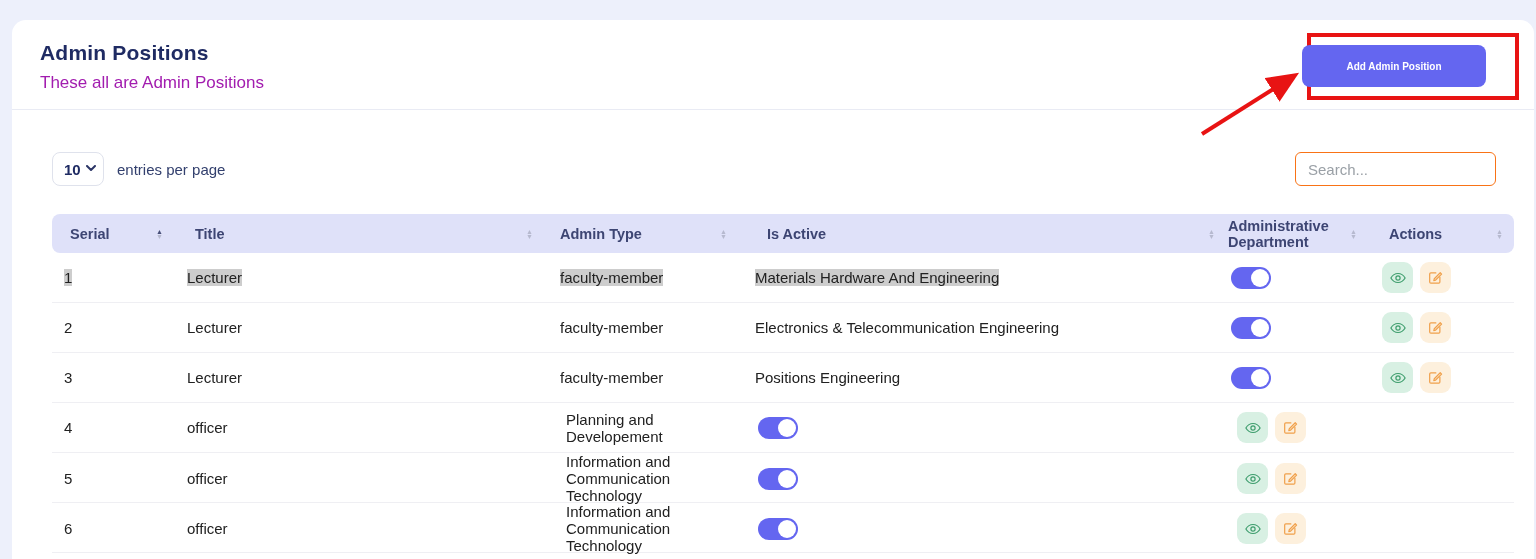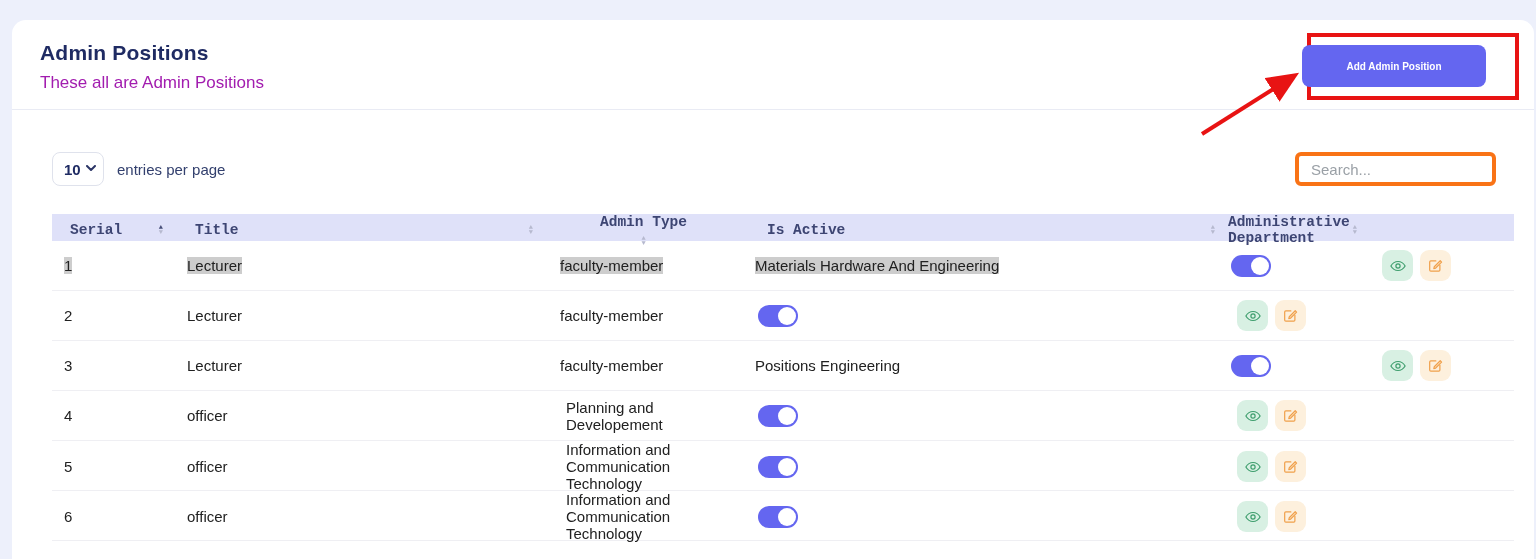--- a/index.html
+++ b/index.html
@@ -38,36 +38,36 @@
   .select-wrap { position:relative; }
   .entries-select {
     width:52px; height:34px; appearance:none; -webkit-appearance:none;
     border:1px solid #dfe2ec; border-radius:8px; background:#fff;
     font-family:inherit; font-size:15px; font-weight:600; color:#1f2b63;
     padding:0 18px 0 11px; cursor:pointer;
   }
   .select-chevron { position:absolute; right:8px; top:13px; pointer-events:none; }
   .entries-label { font-size:15px; color:#33406e; }
   .search-input {
-    width:201px; height:34px; border:4px solid #f97316; border-radius:6px;
+    width:201px; height:34px; border:1px solid #f97316; border-radius:6px;
     font-family:inherit; font-size:15px; color:#33406e; padding:0 12px; background:#fff;
   }
   .search-input::placeholder { color:#9aa0a6; }
 
   
   .table { margin:28px 0 0 40px; width:1462px; }
   .thead {
     display:grid; grid-template-columns:135px 373px 189px 473px 145px 147px;
-    background:#dfe1f9; border-radius:0; height:27px;font-family:Liberation Mono, monospace;
+    background:#dfe1f9; border-radius:8px; height:39px;
   }
   .th { display:flex; align-items:center; justify-content:space-between; cursor:pointer; }
   .th-label { font-size:14.5px; font-weight:700; color:#3d4573; }
   .th.c0 { padding-left:18px; padding-right:24px; }
   .th.c1 { padding-left:0;    padding-right:27px;margin-left:8px; }
-  .th.c2 { padding-left:0;    padding-right:22px;flex-direction:column; }
+  .th.c2 { padding-left:0;    padding-right:22px; }
   .th.c3 { padding-left:6px;  padding-right:10px; }
   .th.c4 { padding-left:18px; padding-right:7px; }
   .th.c5 { padding-left:22px; padding-right:11px; }
   .sort { display:flex; flex-direction:column; align-items:center; line-height:5px; }
   .arr { font-size:7px; color:#b6b9cf; }
   .arr.active { color:#474e78; }
 
   .tr {
     display:grid; grid-template-columns:135px 373px 189px 473px 145px 147px;
     align-items:center; height:50px; border-bottom:1px solid #efeff3; background:#fff;
@@ -152,20 +152,27 @@
               <span class="arr arr-dn">▼</span>
             </span>
         </div>
         <div class="th c3">
           <span class="th-label">Administrative Department</span>
           <span class="sort">
               <span class="arr arr-up">▲</span>
               <span class="arr arr-dn">▼</span>
             </span>
         </div>
+        <div class="th c5">
+          <span class="th-label">Actions</span>
+          <span class="sort">
+              <span class="arr arr-up">▲</span>
+              <span class="arr arr-dn">▼</span>
+            </span>
+        </div>
       </div>
       <div class="tbody" id="tbody">
   <div class="tr">
     <div class="td c0"><span class="cell-text selected">1</span></div>
     <div class="td c1"><span class="cell-text selected">Lecturer</span></div>
     <div class="td c2"><span class="cell-text selected">faculty-member</span></div>
     <div class="td c3"><span class="cell-text selected">Materials Hardware And Engineering</span></div>
     <div class="td c4">
       <button class="toggle">
                 <span class="knob"></span>
@@ -184,20 +191,21 @@
           <path d="M10.3 13.7 18.7 5.3l1.9 1.9-8.4 8.4-2.6.7z" fill="none" stroke="#f0a04b" stroke-width="1.7" stroke-linejoin="round"></path>
         </svg>
       </button>
     </div>
   </div>
 
   <div class="tr">
     <div class="td c0"><span class="cell-text">2</span></div>
     <div class="td c1"><span class="cell-text">Lecturer</span></div>
     <div class="td c2"><span class="cell-text">faculty-member</span></div>
+    <div class="td c3"><span class="cell-text">Electronics &amp; Telecommunication Engineering</span></div>
     <div class="td c4">
       <button class="toggle">
                 <span class="knob"></span>
               </button>
     </div>
     <div class="td c5">
       <button class="action view">
         <svg width="18" height="18" viewBox="0 0 24 24">
           <path d="M2.5 12s3.5-6 9.5-6 9.5 6 9.5 6-3.5 6-9.5 6-9.5-6-9.5-6z" fill="none" stroke="#3f9e6e" stroke-width="1.6" stroke-linejoin="round"></path>
           <circle cx="12" cy="12" r="2.8" fill="none" stroke="#3f9e6e" stroke-width="1.6"></circle>

